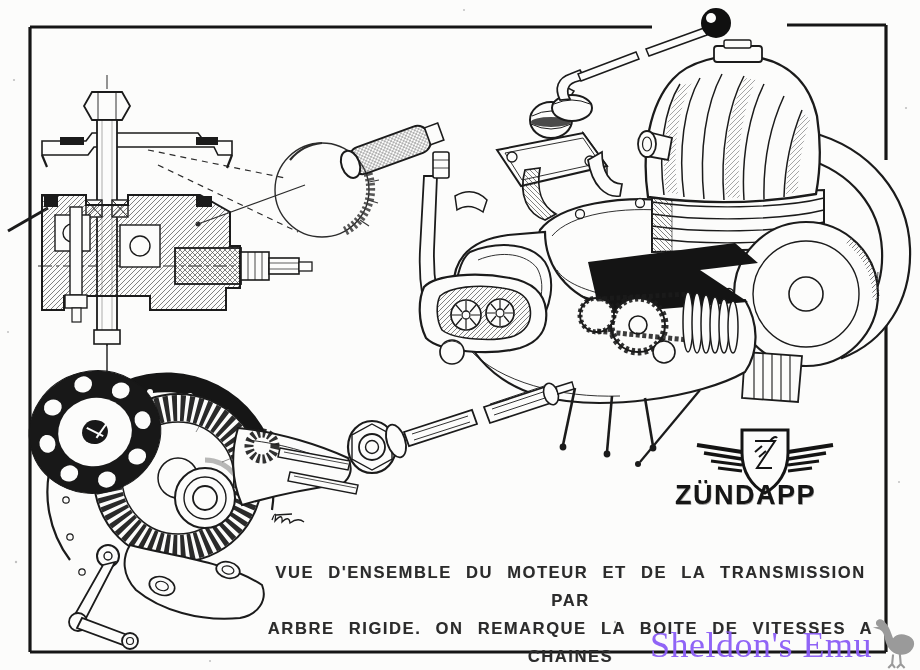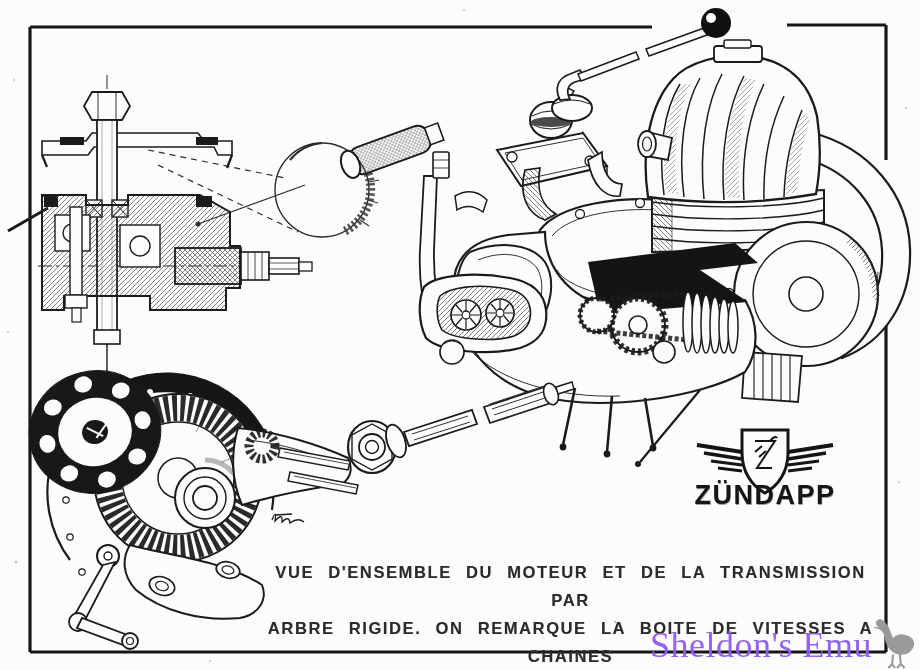--- a/index.html
+++ b/index.html
@@ -12,21 +12,21 @@
   svg{display:block;}
   .caption{
     position:absolute;left:263px;top:558px;width:615px;
     text-align:center;color:#2b2b2b;font-weight:bold;
     font-size:16.5px;line-height:28px;letter-spacing:1.6px;word-spacing:8px;
     text-shadow:0.4px 0.4px 0 rgba(40,40,40,0.35);
     font-family:"Liberation Sans", sans-serif;
   }
   .wordmark{
     position:absolute;left:675px;top:480px;width:180px;
-    text-align:center;color:#161616;font-weight:bold;
+    color:#161616;font-weight:bold;
     font-size:27px;letter-spacing:1.5px;
     text-shadow:0.5px 0.5px 0 rgba(20,20,20,0.4);
     font-family:"Liberation Sans", sans-serif;
   }
   .watermark{
     position:absolute;left:460px;top:624px;width:412px;
     text-align:right;color:#8b5cf6;opacity:0.95;
     font-size:36px;letter-spacing:0.5px;
     font-family:"Liberation Serif", serif;
     z-index:5;

